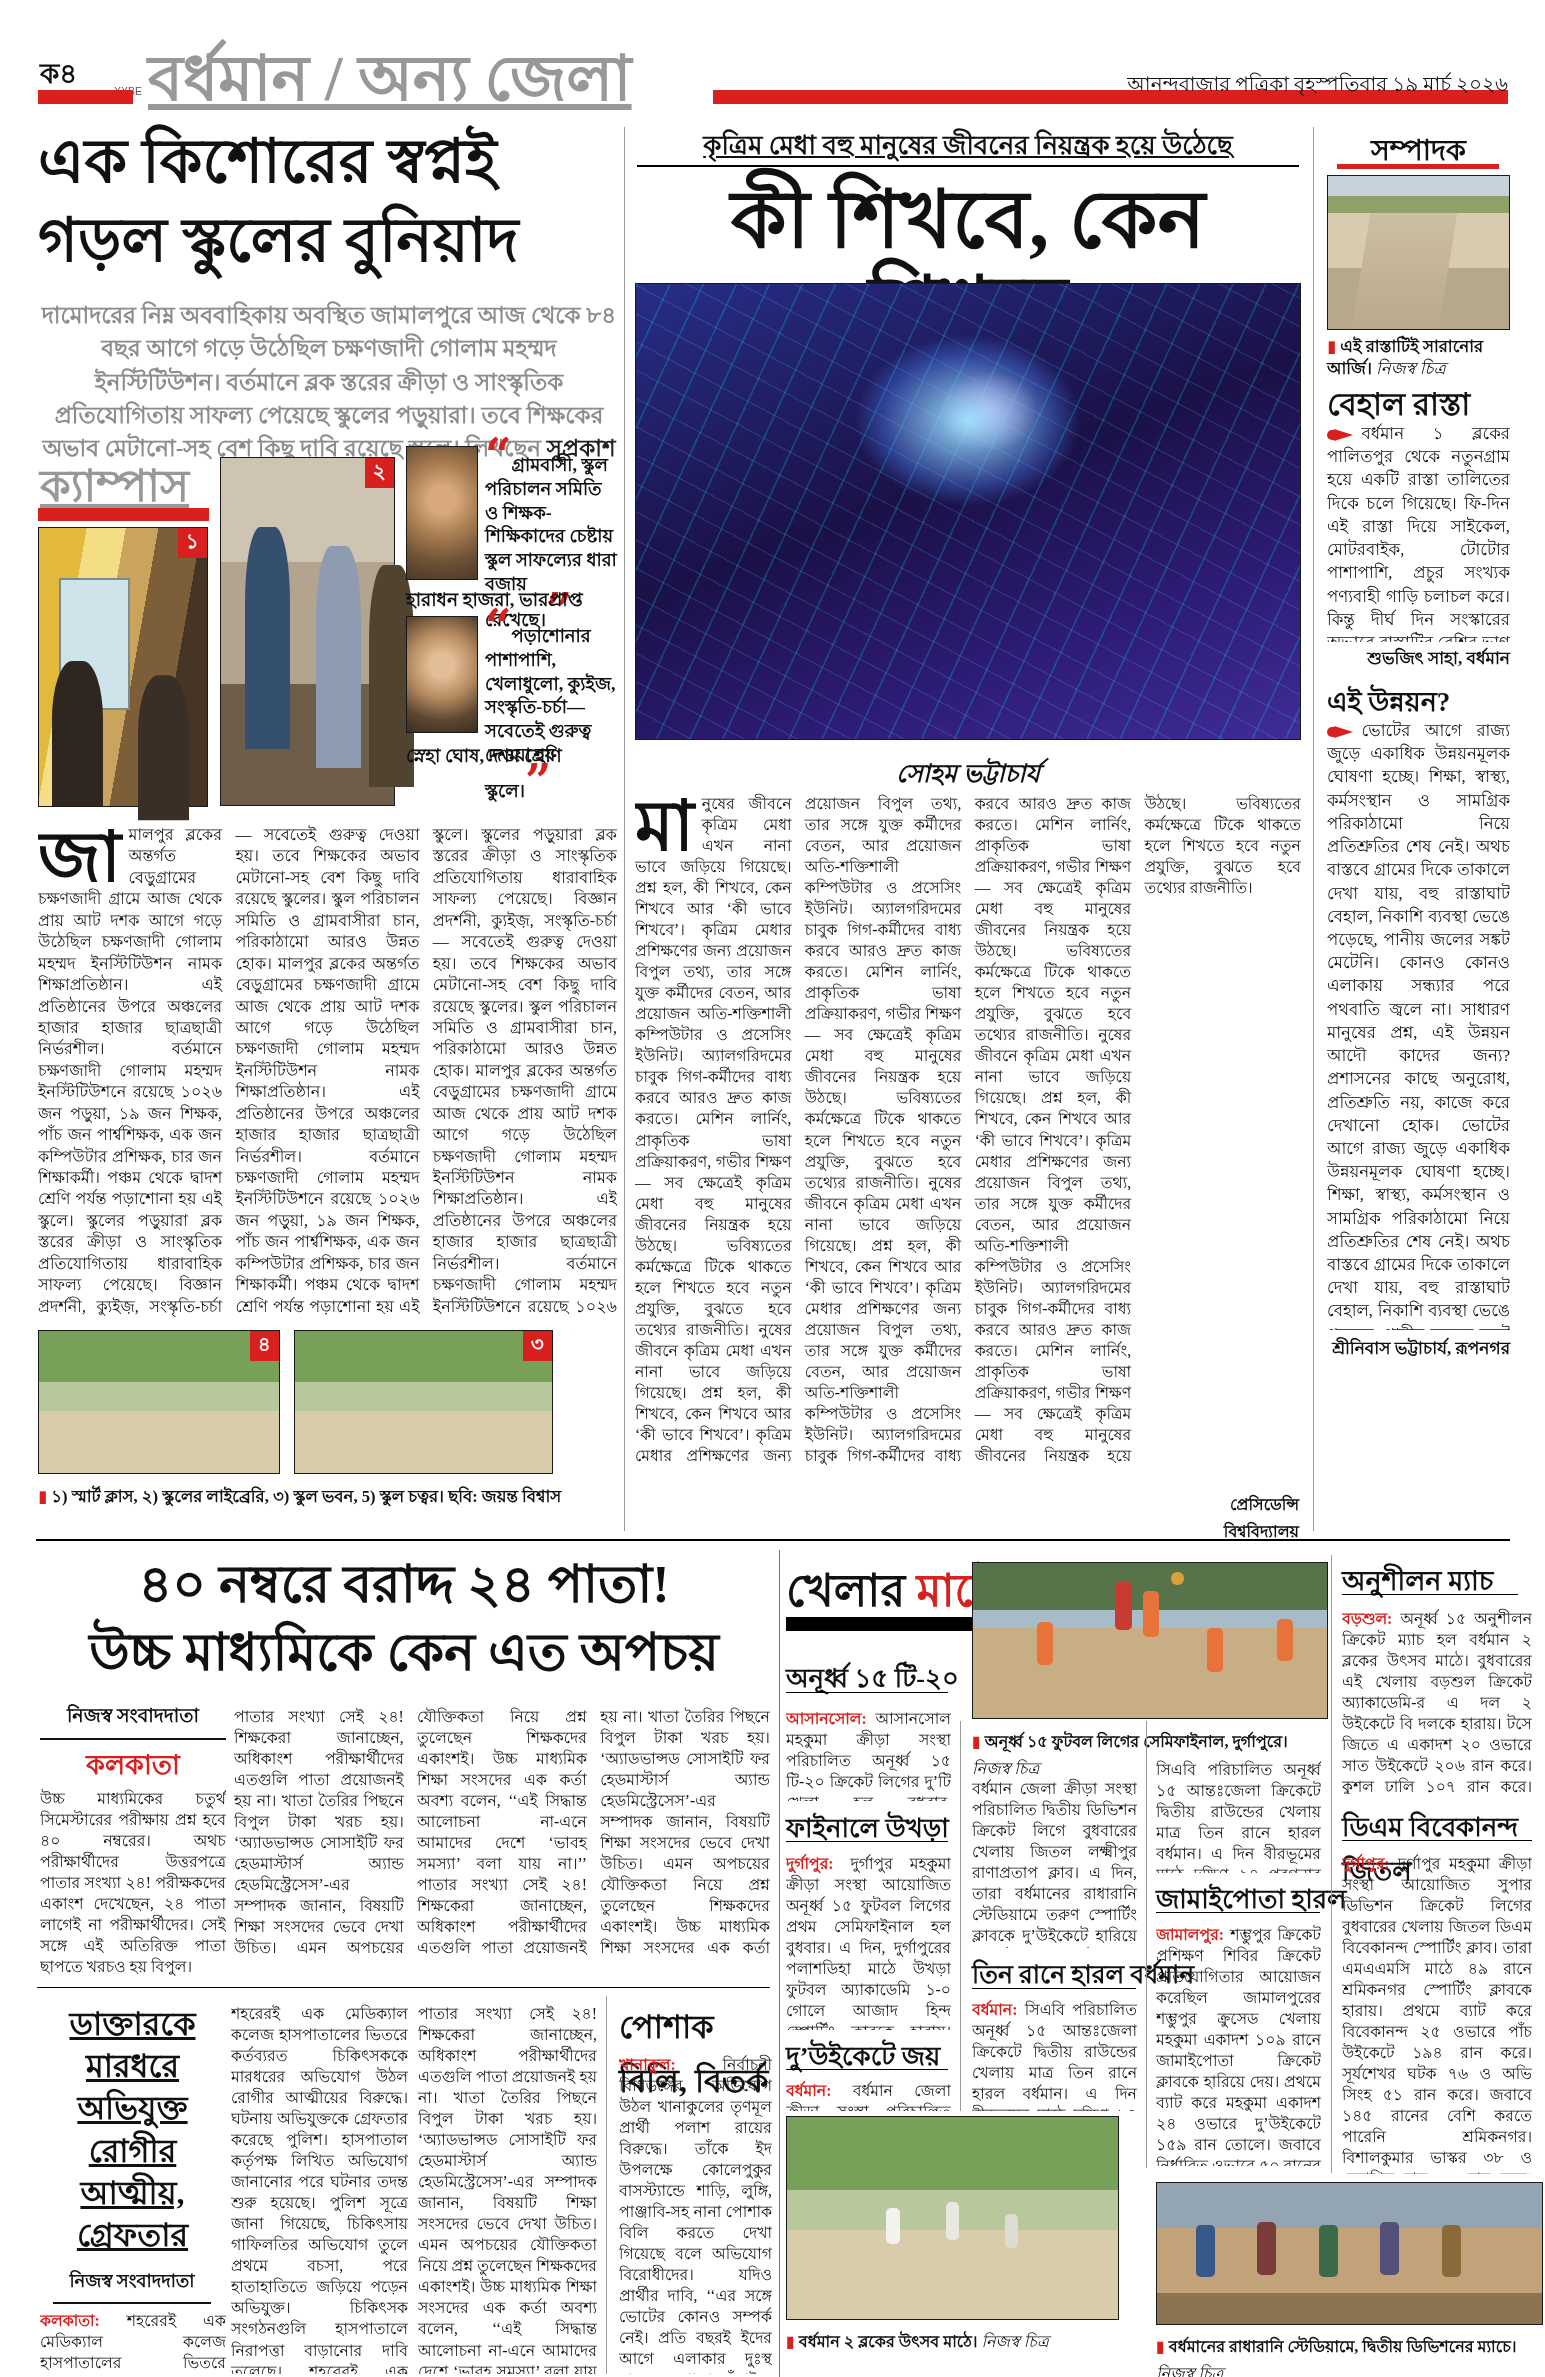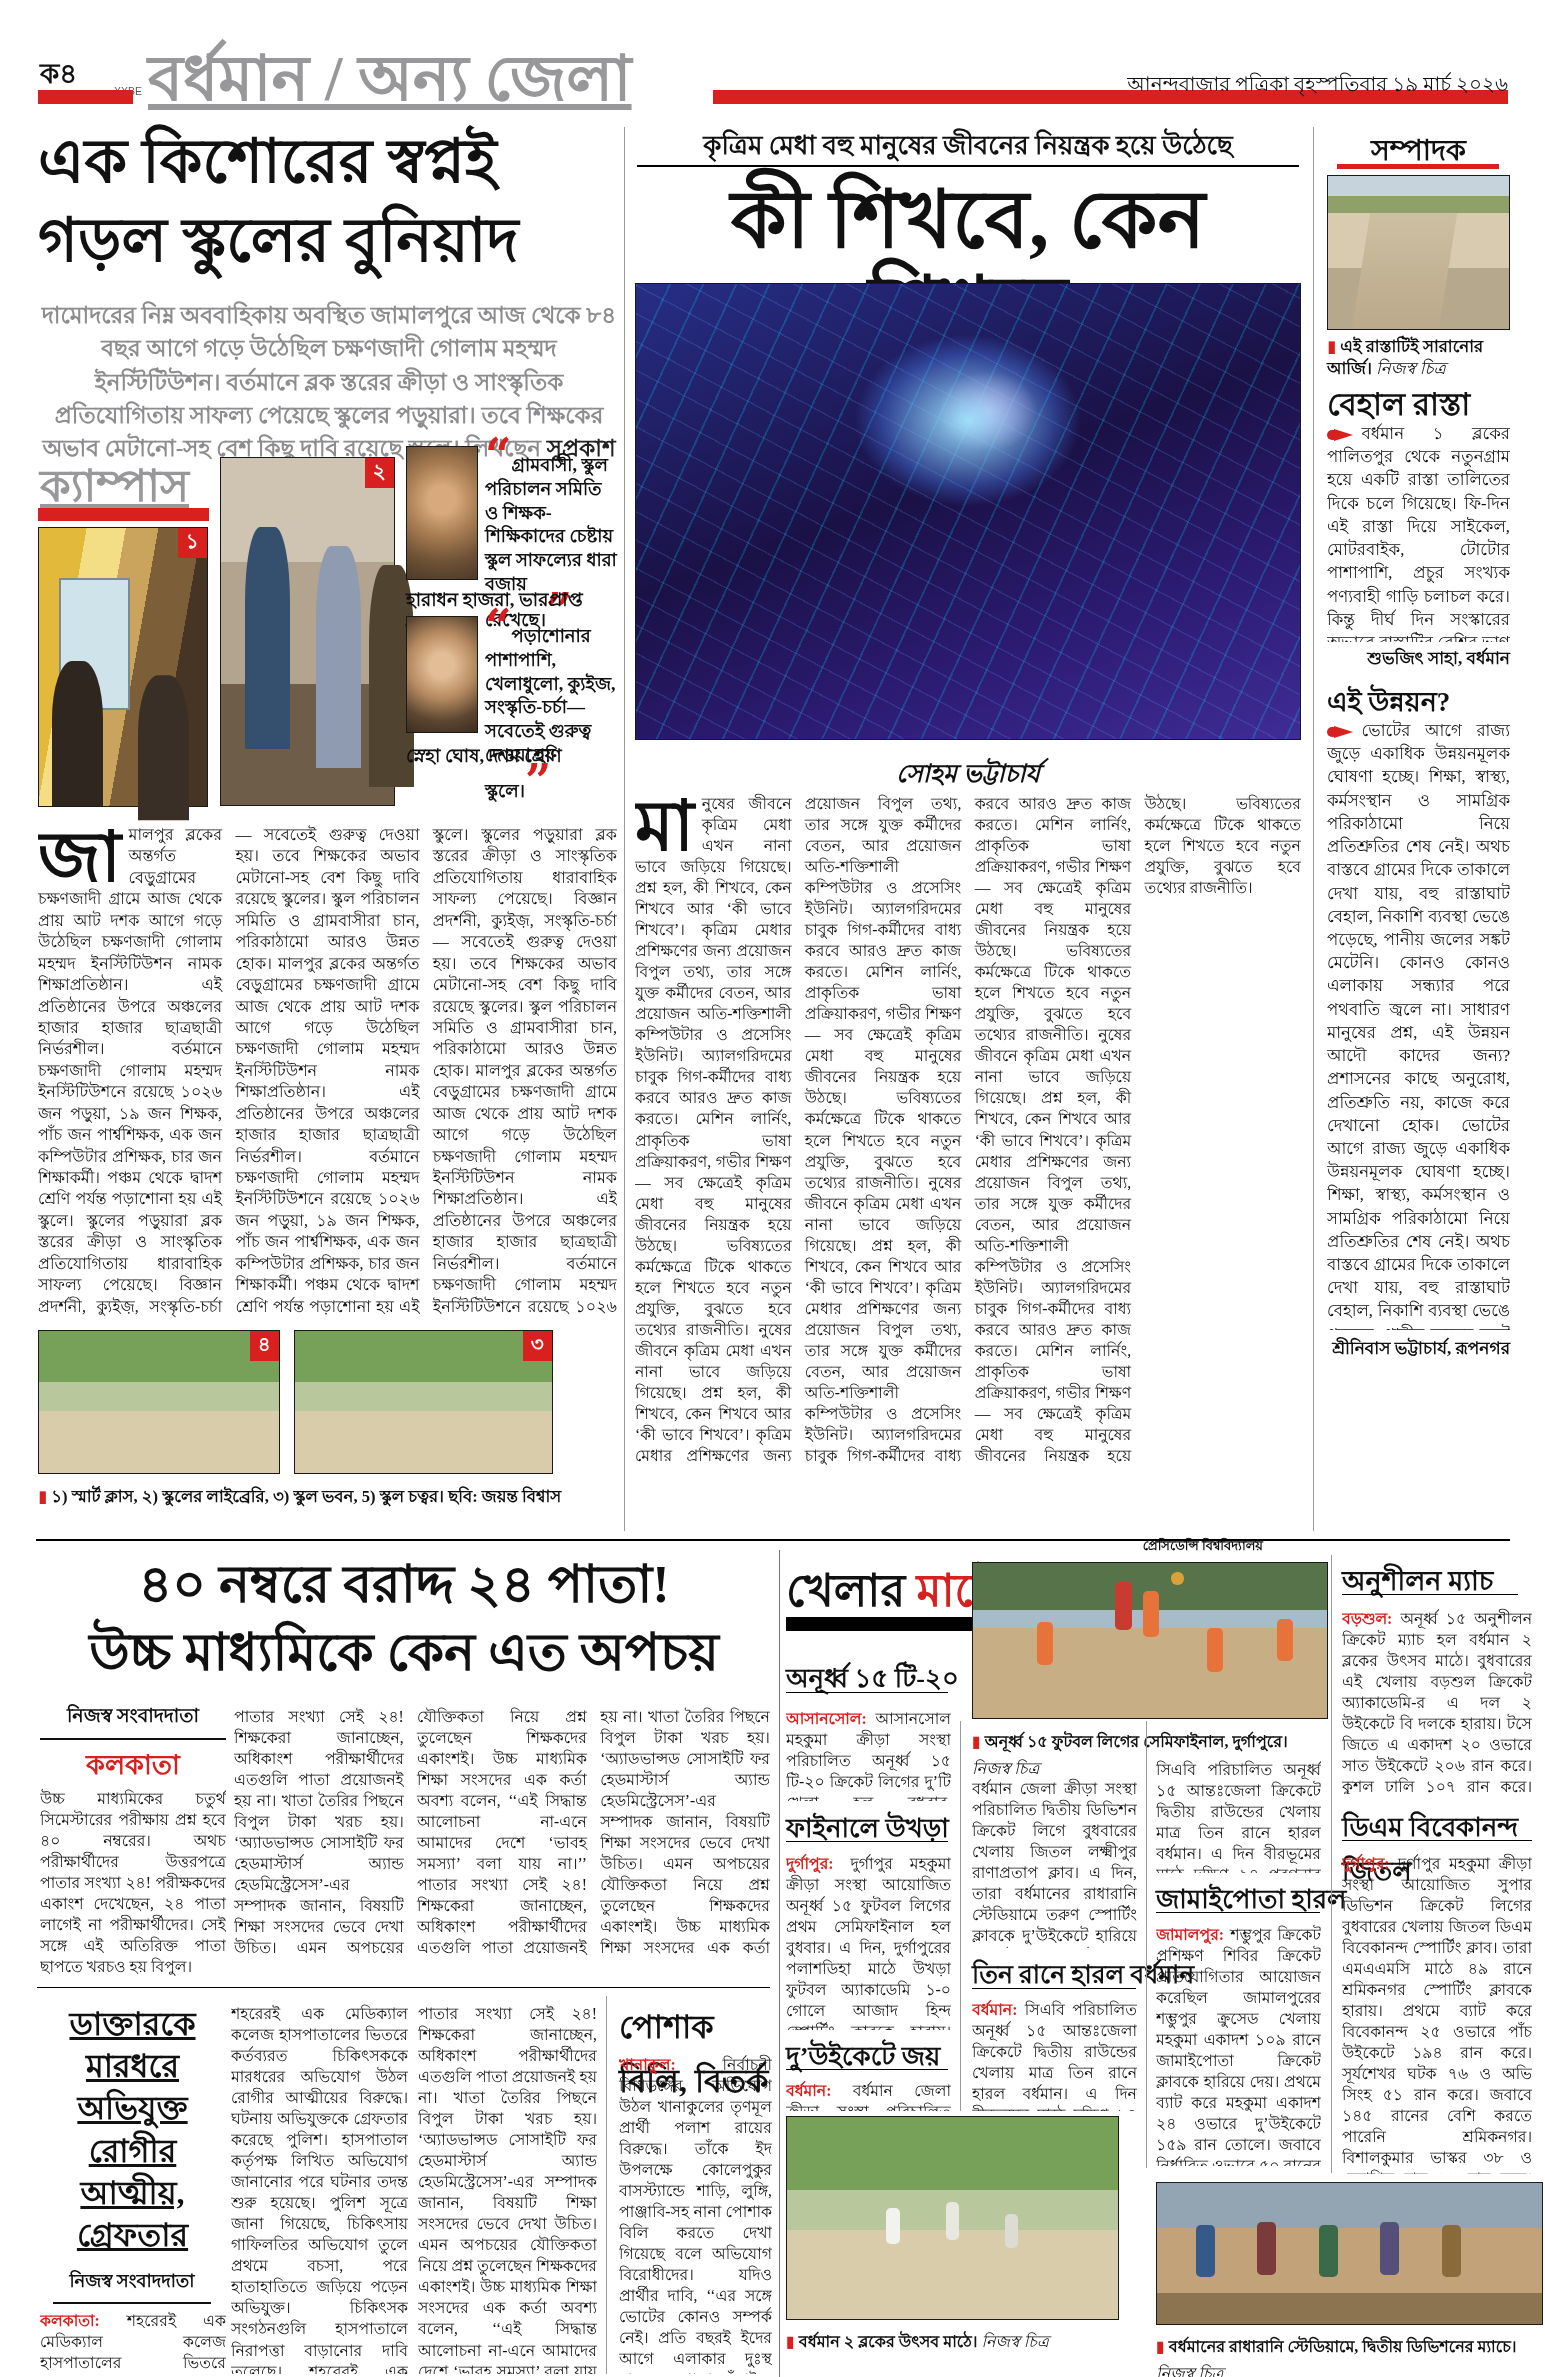--- a/index.html
+++ b/index.html
@@ -104,32 +104,32 @@
   <div class="photo ph-field" style="left:38px;top:1330px;width:242px;height:144px;">
     <span class="badge">৪</span>
   </div>
   <div class="photo ph-field" style="left:294px;top:1330px;width:259px;height:144px;">
     <span class="badge">৩</span>
   </div>
   <div class="a" style="left:38px;top:1484px;width:561px;font-size:16.6px;font-weight:bold;">
     <span class="capsq">▮ </span><span>১) স্মার্ট ক্লাস, ২) স্কুলের লাইব্রেরি, ৩) স্কুল ভবন, 5) স্কুল চত্বর। ছবি: জয়ন্ত বিশ্বাস</span>
   </div>
 
-  <div class="a center bold" style="left:637px;top:125px;width:662px;font-size:26px;">কৃত্রিম মেধা বহু মানুষের জীবনের নিয়ন্ত্রক হয়ে উঠেছে</div>
+  <div class="a center bold" style="left:637px;top:125px;width:662px;font-size:26px;text-decoration:underline;">কৃত্রিম মেধা বহু মানুষের জীবনের নিয়ন্ত্রক হয়ে উঠেছে</div>
   <div class="a hr-b" style="left:637px;top:165px;width:662px;height:1.9px;"></div>
   <div class="a center bold" style="left:637px;top:177px;width:662px;font-size:80px;line-height:1.08;">কী শিখবে, কেন শিখবে</div>
 
   <div class="photo ph-brain" style="left:635px;top:283px;width:666px;height:457px;"></div>
 
   <div class="a center bold" style="left:637px;top:754px;width:662px;font-size:25px;font-style:italic;">সোহম ভট্টাচার্য</div>
 
   <div class="a bt cols4 clip" style="left:635px;top:793px;width:666px;height:693px;font-size:15.7px;">
     <span class="dc">মা</span><span>নুষের জীবনে কৃত্রিম মেধা এখন নানা ভাবে জড়িয়ে গিয়েছে। প্রশ্ন হল, কী শিখবে, কেন শিখবে আর ‘কী ভাবে শিখবে’। কৃত্রিম মেধার প্রশিক্ষণের জন্য প্রয়োজন বিপুল তথ্য, তার সঙ্গে যুক্ত কর্মীদের বেতন, আর প্রয়োজন অতি-শক্তিশালী কম্পিউটার ও প্রসেসিং ইউনিট। অ্যালগরিদমের চাবুক গিগ-কর্মীদের বাধ্য করবে আরও দ্রুত কাজ করতে। মেশিন লার্নিং, প্রাকৃতিক ভাষা প্রক্রিয়াকরণ, গভীর শিক্ষণ— সব ক্ষেত্রেই কৃত্রিম মেধা বহু মানুষের জীবনের নিয়ন্ত্রক হয়ে উঠছে। ভবিষ্যতের কর্মক্ষেত্রে টিকে থাকতে হলে শিখতে হবে নতুন প্রযুক্তি, বুঝতে হবে তথ্যের রাজনীতি।  নুষের জীবনে কৃত্রিম মেধা এখন নানা ভাবে জড়িয়ে গিয়েছে। প্রশ্ন হল, কী শিখবে, কেন শিখবে আর ‘কী ভাবে শিখবে’। কৃত্রিম মেধার প্রশিক্ষণের জন্য প্রয়োজন বিপুল তথ্য, তার সঙ্গে যুক্ত কর্মীদের বেতন, আর প্রয়োজন অতি-শক্তিশালী কম্পিউটার ও প্রসেসিং ইউনিট। অ্যালগরিদমের চাবুক গিগ-কর্মীদের বাধ্য করবে আরও দ্রুত কাজ করতে। মেশিন লার্নিং, প্রাকৃতিক ভাষা প্রক্রিয়াকরণ, গভীর শিক্ষণ— সব ক্ষেত্রেই কৃত্রিম মেধা বহু মানুষের জীবনের নিয়ন্ত্রক হয়ে উঠছে। ভবিষ্যতের কর্মক্ষেত্রে টিকে থাকতে হলে শিখতে হবে নতুন প্রযুক্তি, বুঝতে হবে তথ্যের রাজনীতি।  নুষের জীবনে কৃত্রিম মেধা এখন নানা ভাবে জড়িয়ে গিয়েছে। প্রশ্ন হল, কী শিখবে, কেন শিখবে আর ‘কী ভাবে শিখবে’। কৃত্রিম মেধার প্রশিক্ষণের জন্য প্রয়োজন বিপুল তথ্য, তার সঙ্গে যুক্ত কর্মীদের বেতন, আর প্রয়োজন অতি-শক্তিশালী কম্পিউটার ও প্রসেসিং ইউনিট। অ্যালগরিদমের চাবুক গিগ-কর্মীদের বাধ্য করবে আরও দ্রুত কাজ করতে। মেশিন লার্নিং, প্রাকৃতিক ভাষা প্রক্রিয়াকরণ, গভীর শিক্ষণ— সব ক্ষেত্রেই কৃত্রিম মেধা বহু মানুষের জীবনের নিয়ন্ত্রক হয়ে উঠছে। ভবিষ্যতের কর্মক্ষেত্রে টিকে থাকতে হলে শিখতে হবে নতুন প্রযুক্তি, বুঝতে হবে তথ্যের রাজনীতি।  নুষের জীবনে কৃত্রিম মেধা এখন নানা ভাবে জড়িয়ে গিয়েছে। প্রশ্ন হল, কী শিখবে, কেন শিখবে আর ‘কী ভাবে শিখবে’। কৃত্রিম মেধার প্রশিক্ষণের জন্য প্রয়োজন বিপুল তথ্য, তার সঙ্গে যুক্ত কর্মীদের বেতন, আর প্রয়োজন অতি-শক্তিশালী কম্পিউটার ও প্রসেসিং ইউনিট। অ্যালগরিদমের চাবুক গিগ-কর্মীদের বাধ্য করবে আরও দ্রুত কাজ করতে। মেশিন লার্নিং, প্রাকৃতিক ভাষা প্রক্রিয়াকরণ, গভীর শিক্ষণ— সব ক্ষেত্রেই কৃত্রিম মেধা বহু মানুষের জীবনের নিয়ন্ত্রক হয়ে উঠছে। ভবিষ্যতের কর্মক্ষেত্রে টিকে থাকতে হলে শিখতে হবে নতুন প্রযুক্তি, বুঝতে হবে তথ্যের রাজনীতি। </span>
   </div>
-  <div class="a bold right" style="left:1115px;top:1492px;width:148px;font-size:13px;margin-top:44px;">প্রেসিডেন্সি বিশ্ববিদ্যালয়</div>
+  <div class="a bold right" style="left:1151px;top:1492px;width:148px;font-size:16px;">প্রেসিডেন্সি বিশ্ববিদ্যালয়</div>
 
   <div class="a center bold" style="left:1327px;top:129px;width:183px;font-size:28.5px;">সম্পাদক সমীপেষু</div>
   <div class="a hr-r" style="left:1337px;top:164px;width:162px;height:4.8px;"></div>
 
   <div class="photo ph-road" style="left:1327px;top:175px;width:183px;height:155px;"></div>
   <div class="a" style="left:1327px;top:336px;width:183px;font-size:16.6px;font-weight:bold;line-height:1.35;">
     <span class="capsq">▮ </span><span>এই রাস্তাটিই সারানোর আর্জি। </span><span class="credit-it" style="font-weight:normal;">নিজস্ব চিত্র</span>
   </div>
 
   <div class="a bold" style="left:1327px;top:380px;font-size:31px;">বেহাল রাস্তা</div>

